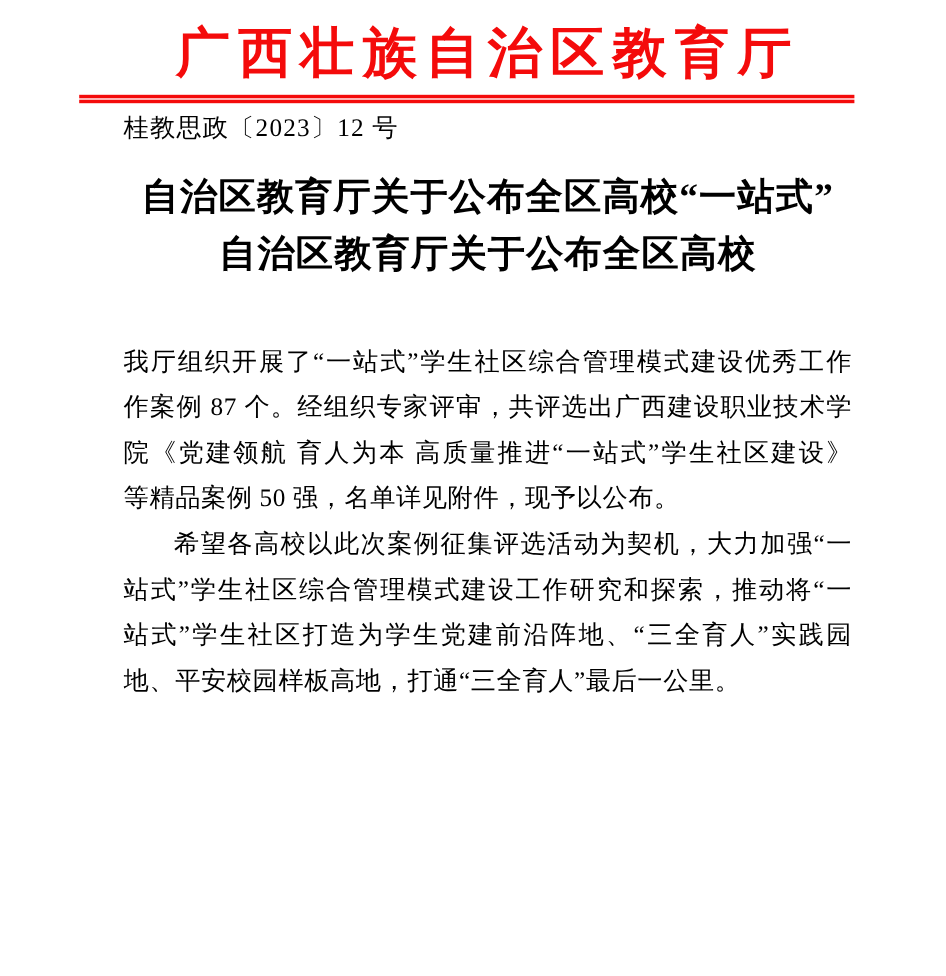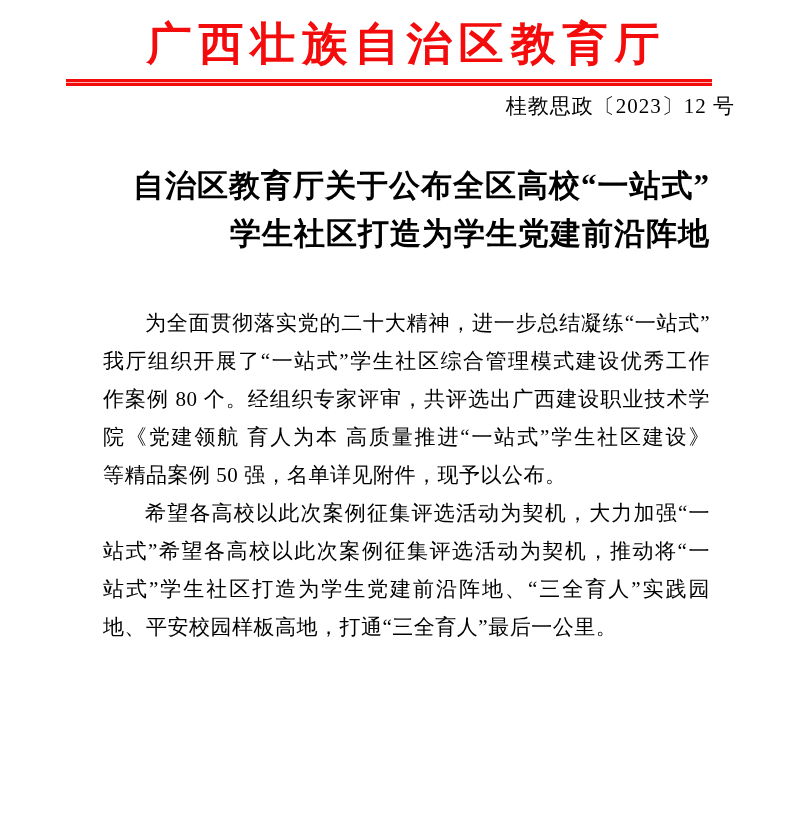--- a/index.html
+++ b/index.html
@@ -33,29 +33,29 @@
     margin-left: -37px;  
     margin-right: -2px;
     background: linear-gradient(to bottom,
       #f40b0b 0%, #f40b0b 36%,
       #ffb2b2 36%, #ffb2b2 58%,
       #f40b0b 58%, #f40b0b 100%);
   }
   .doc-number {
     margin-top: 6px;
     margin-right: -25px;
-    text-align: right;
+    text-align: left;
     font-size: 21px;
     line-height: 28px;
     letter-spacing: 1px;
   }
   
   .notice-title {
-    margin-top: 42px;
-    text-align: right;
+    margin-top: 20px;
+    text-align: center;
     font-weight: bold;
     font-size: 31px;
     line-height: 48px;
     letter-spacing: 1px;
   }
   .notice-title .t-line { white-space: nowrap; }
   
   .body-text {
     margin-top: 46px;
     font-size: 21px;
@@ -77,29 +77,28 @@
 <div class="doc">
 
   <div class="org-name">广西壮族自治区教育厅</div>
 
   <div class="red-rule"></div>
 
   <div class="doc-number">桂教思政〔2023〕12 号</div>
 
   <div class="notice-title">
     <div class="t-line">自治区教育厅关于公布全区高校“一站式”</div>
-    <div class="t-line">学生社区打造为学生党建前沿阵地</div>
+    <div class="t-line">自治区教育厅关于公布全区高校</div>
   </div>
 
   <div class="body-text">
 
-    <div class="b-line just indent">为全面贯彻落实党的二十大精神，进一步总结凝练“一站式”</div>
     <div class="b-line just">我厅组织开展了“一站式”学生社区综合管理模式建设优秀工作</div>
-    <div class="b-line just">作案例 80 个。经组织专家评审，共评选出广西建设职业技术学</div>
+    <div class="b-line just">作案例 87 个。经组织专家评审，共评选出广西建设职业技术学</div>
     <div class="b-line just">院《党建领航 育人为本 高质量推进“一站式”学生社区建设》</div>
     <div class="b-line end">等精品案例 50 强，名单详见附件，现予以公布。</div>
     <div class="b-line just indent">希望各高校以此次案例征集评选活动为契机，大力加强“一</div>
-    <div class="b-line just">站式”希望各高校以此次案例征集评选活动为契机，推动将“一</div>
+    <div class="b-line just">站式”学生社区综合管理模式建设工作研究和探索，推动将“一</div>
     <div class="b-line just">站式”学生社区打造为学生党建前沿阵地、“三全育人”实践园</div>
     <div class="b-line end">地、平安校园样板高地，打通“三全育人”最后一公里。</div>
   </div>
 
 </div>
 
 </body></html>

